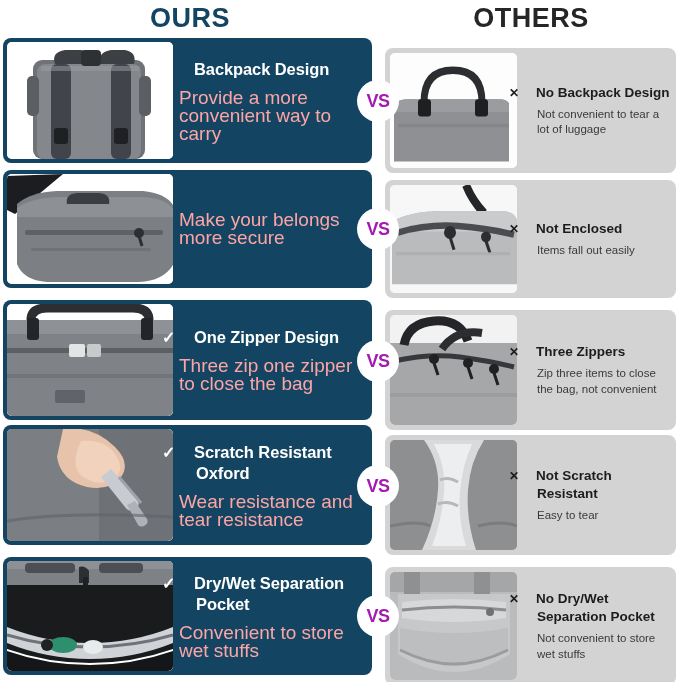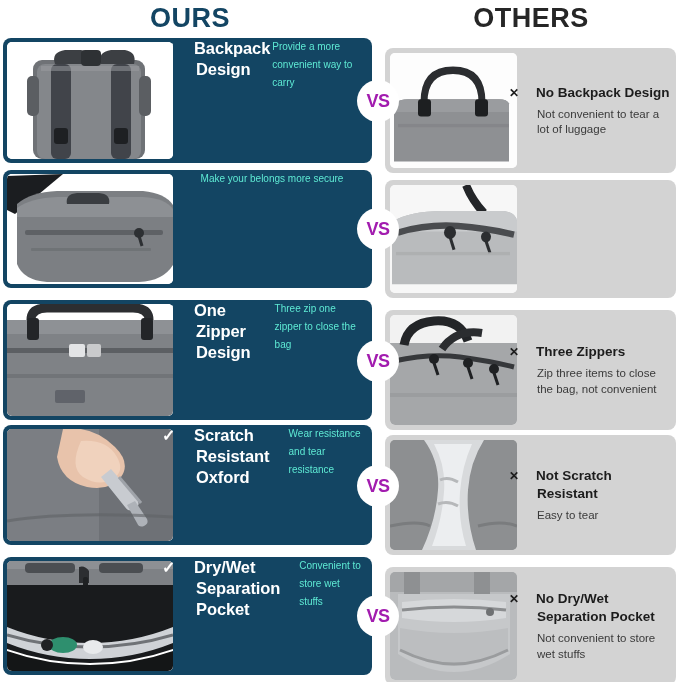--- a/index.html
+++ b/index.html
@@ -76,20 +76,21 @@
     overflow: hidden;
   }
   .ours-text {
     position: absolute;
     left: 176px;
     top: 0;
     width: 190px;
     height: 100%;
     padding: 0 4px 0 0;
     display: flex;
+    flex-direction: column;
     justify-content: center;
   }
   .ours-title {
     display: block;
     color: #ffffff;
     font-size: 16.5px;
     font-weight: bold;
     line-height: 21px;
     letter-spacing: -0.1px;
     margin-bottom: 9px;
@@ -98,22 +99,22 @@
   }
   .check-icon {
     display: inline-block;
     width: 15px;
     color: #ffffff;
     font-size: 16px;
     font-weight: bold;
   }
   .ours-desc {
     display: block;
-    color: #5eead4;
-    font-size: 10px;
+    color: #fca5a5;
+    font-size: 19px;
     font-weight: normal;
     line-height: 18px;
   }
 
   
   .panel-others {
     position: absolute;
     left: 385px;
     top: 0;
     width: 291px;
@@ -283,20 +284,24 @@
             <path d="M2 34 q18 -10 50 -10 h62 q14 2 13 12 v56 H2 z" fill="#b9bbbd"></path>
             <path d="M2 34 q18 -10 50 -10 h62 q14 2 13 12 v7 H2 z" fill="#c9cbcd"></path>
             <path d="M8 44 q30 -8 60 -6 q30 2 56 8" stroke="#4a4c4f" stroke-width="6" fill="none"></path>
             <circle cx="60" cy="44" r="6" fill="#2b2d30"></circle>
             <path d="M60 48 l4 12" stroke="#2b2d30" stroke-width="3"></path>
             <circle cx="96" cy="48" r="5" fill="#2b2d30"></circle>
             <path d="M96 52 l4 11" stroke="#2b2d30" stroke-width="3"></path>
             <rect x="6" y="62" width="114" height="3" fill="#a9abad" opacity="0.7"></rect>
           </svg>
         </div>
+      </div>
+      <div class="others-text">
+        <span class="others-title"><span class="x-icon">✕</span><span>Not Enclosed</span></span>
+        <span class="others-desc">Items fall out easily</span>
       </div>
     </div>
   </div>
 
   <div class="row" style="top:300px;height:120px;">
     <div class="panel-ours">
       <div class="photo-ours">
         <div class="art">
           <svg viewBox="0 0 166 112" preserveAspectRatio="none">
             <rect width="166" height="112" fill="#ffffff"></rect>

